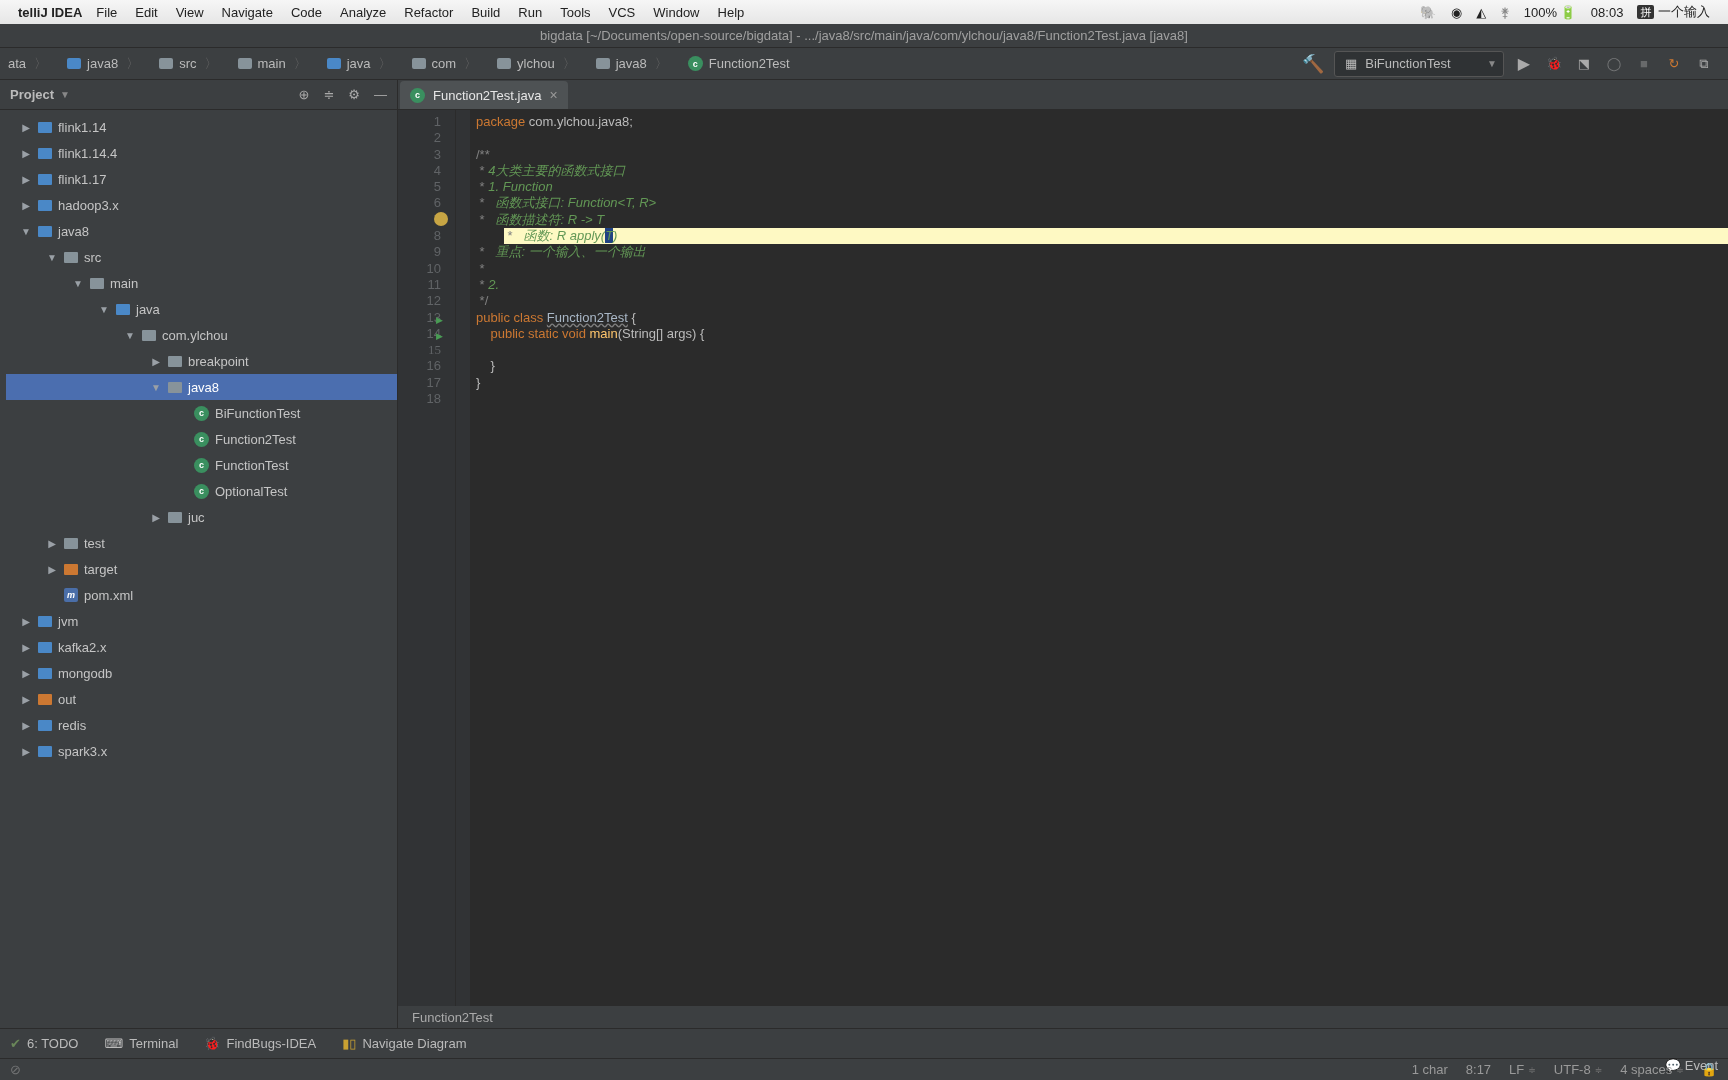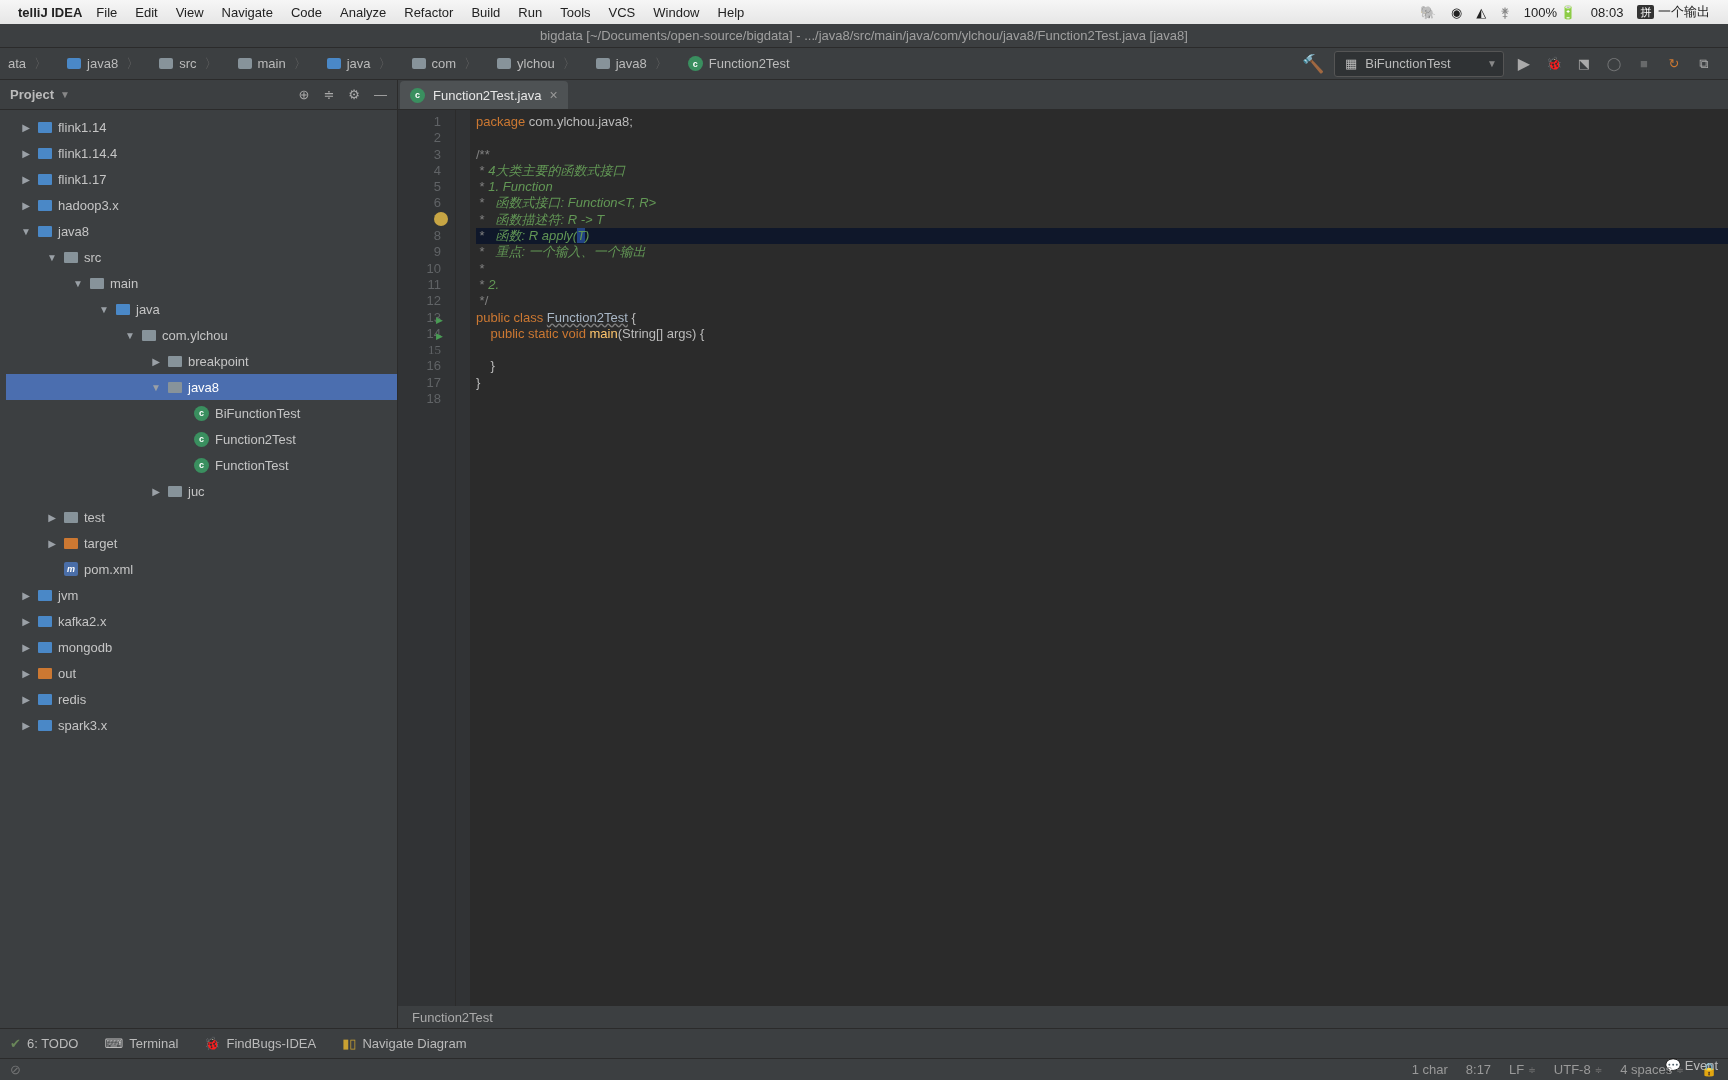--- a/index.html
+++ b/index.html
@@ -65,21 +65,21 @@
 .gutter .run-tri { position:absolute; left:38px; color:#499c54; font-size:9px; }
 .codemargin { width:14px; background:#313335; }
 .code { flex:1; padding:4px 0 0 6px; font-family:Menlo,Monaco,monospace; font-size:13px; line-height:16.3px; white-space:pre; position:relative; }
 .code .line { height:16.3px; }
 .k { color:#cc7832; }
 .com { color:#808080; }
 .comg { color:#629755; font-style:italic; }
 .fn { color:#ffc66d; }
 .cls { color:#a9b7c6; text-decoration:underline wavy #808080; }
 .hl { background:#214283; }
-.caret-line { background:#0f172a; }
+.caret-line { background:#fef9c3;margin-left:28px; }
 .bulb { position:absolute; left:-42px; width:14px; height:14px; border-radius:50%; background:#c7a544; }
 .editor-status { height:22px; background:#3c3f41; color:#aaa; padding-left:14px; display:flex; align-items:center; font-size:12px; }
 
 
 .bottombar { height:30px; background:#3c3f41; border-top:1px solid #2b2b2b; display:flex; align-items:center; padding:0 10px; gap:26px; color:#bbb; font-size:13px; }
 .bottombar .itm { display:flex; align-items:center; gap:6px; }
 .bottombar .right { margin-left:auto; display:flex; align-items:center; gap:6px;margin-top:44px; }
 
 
 .statusbar { height:22px; background:#3c3f41; border-top:1px solid #2b2b2b; display:flex; align-items:center; padding:0 10px; color:#999; font-size:12px; gap:18px; justify-content:flex-end; }
@@ -105,21 +105,21 @@
   <span class="mi">VCS</span>
   <span class="mi">Window</span>
   <span class="mi">Help</span>
   <div class="right">
     <span>🐘</span>
     <span>◉</span>
     <span>◭</span>
     <span style="opacity:.5">⚵</span>
     <span><span>100%</span> 🔋</span>
     <span>08:03</span>
-    <span><span style="background:#333;color:#fff;padding:1px 3px;border-radius:2px;font-size:11px">拼</span> <span>一个输出</span></span>
+    <span><span style="background:#333;color:#fff;padding:1px 3px;border-radius:2px;font-size:11px">拼</span> <span>一个输入</span></span>
   </div>
 </div>
 
 <div class="titlebar">
   <span>bigdata [~/Documents/open-source/bigdata] - .../java8/src/main/java/com/ylchou/java8/Function2Test.java [java8]</span>
 </div>
 
 <div class="crumbbar">
   <span class="crumb">
       <span>ata</span>
@@ -285,20 +285,26 @@
           <span class="ind" style="width: 164px;"></span>
           <span class="tw"></span>
           <span class="jc"></span>
           <span>Function2Test</span>
         </div>
         <div class="node">
           <span class="ind" style="width: 164px;"></span>
           <span class="tw"></span>
           <span class="jc"></span>
           <span>FunctionTest</span>
+        </div>
+        <div class="node">
+          <span class="ind" style="width: 164px;"></span>
+          <span class="tw"></span>
+          <span class="jc"></span>
+          <span>OptionalTest</span>
         </div>
         <div class="node">
           <span class="ind" style="width: 138px;"></span>
           <span class="tw">▶</span>
           <span class="folder-g"></span>
           <span>juc</span>
         </div>
         <div class="node">
           <span class="ind" style="width: 34px;"></span>
           <span class="tw">▶</span>

